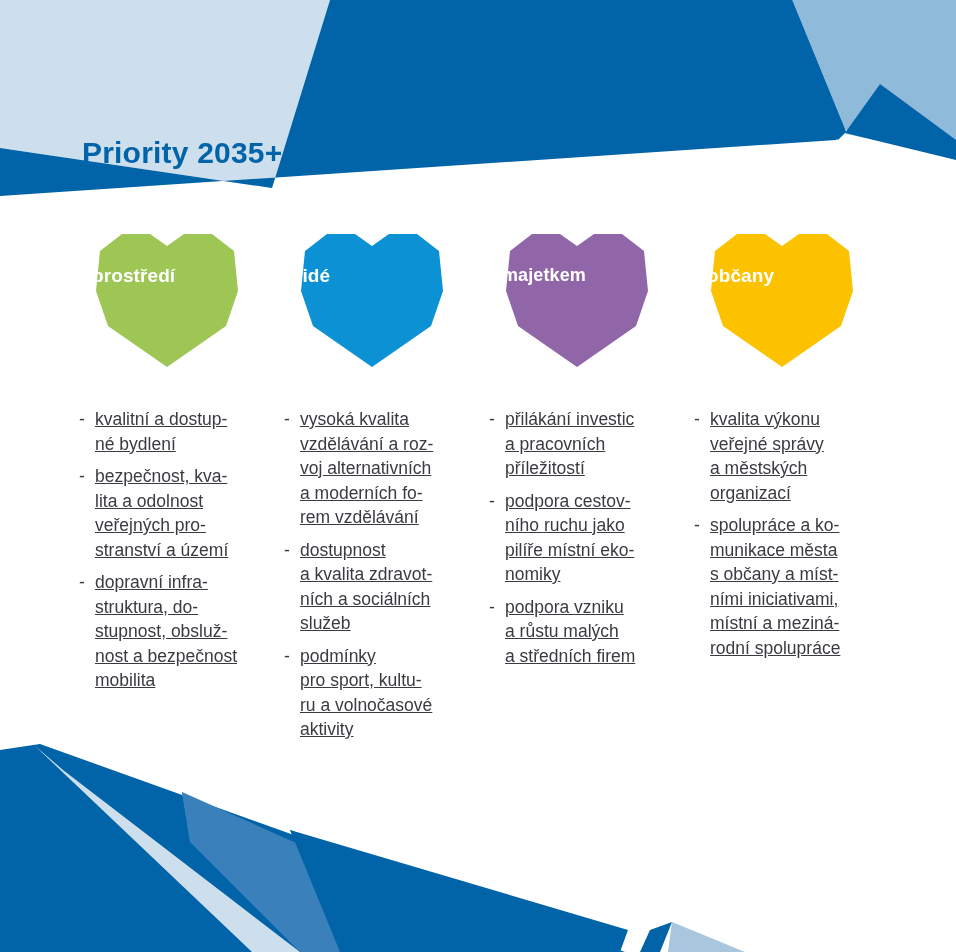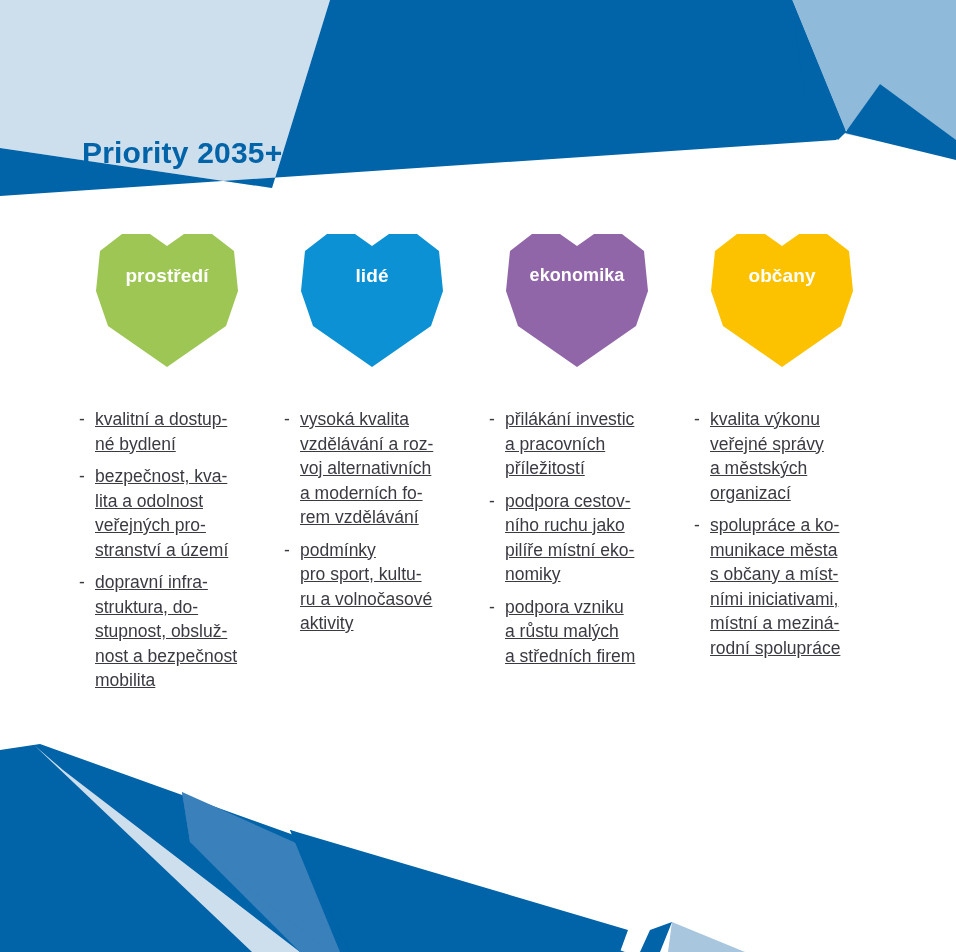--- a/index.html
+++ b/index.html
@@ -67,21 +67,20 @@
   .heart-svg {
     display: block;
     width: 150px;
     height: 145px;
   }
   .heart-label {
     position: absolute;
     left: 0;
     top: 40px;
     width: 150px;
-    text-align: center;
     color: #ffffff;
     font-family: "Liberation Sans", sans-serif;
     font-size: 19px;
     font-weight: bold;
     letter-spacing: 0.1px;
     pointer-events: none;
   }
   .heart-label.small { font-size: 18px; }
 
   .bullet-list {
@@ -176,33 +175,37 @@
             <polygon points="75,21 58,9 30,9 8,26 4,66 16,101 75,142 134,101 146,66 142,26 120,9 92,9" fill="#0b91d4"></polygon>
           </svg>
           <div class="heart-label">lidé</div>
         </div>
         <ul class="bullet-list">
           <li class="bullet-item">vysoká kvalita
 vzdělávání a roz-
 voj alternativních
 a moderních fo-
 rem vzdělávání</li>
+          <li class="bullet-item">dostupnost
+a kvalita zdravot-
+ních a sociálních
+služeb</li>
           <li class="bullet-item">podmínky
 pro sport, kultu-
 ru a volnočasové
 aktivity</li>
         </ul>
       </div>
 
       <div class="pillar">
         <div class="heart-wrap">
           <svg class="heart-svg" viewBox="0 0 150 145" xmlns="http://www.w3.org/2000/svg">
             <polygon points="75,21 58,9 30,9 8,26 4,66 16,101 75,142 134,101 146,66 142,26 120,9 92,9" fill="#9166a8"></polygon>
           </svg>
-          <div class="heart-label small">ekonomika</div>
+          <div class="heart-label small">majetkem</div>
         </div>
         <ul class="bullet-list">
           <li class="bullet-item">přilákání investic
 a pracovních
 příležitostí</li>
           <li class="bullet-item">podpora cestov-
 ního ruchu jako
 pilíře místní eko-
 nomiky</li>
           <li class="bullet-item">podpora vzniku

